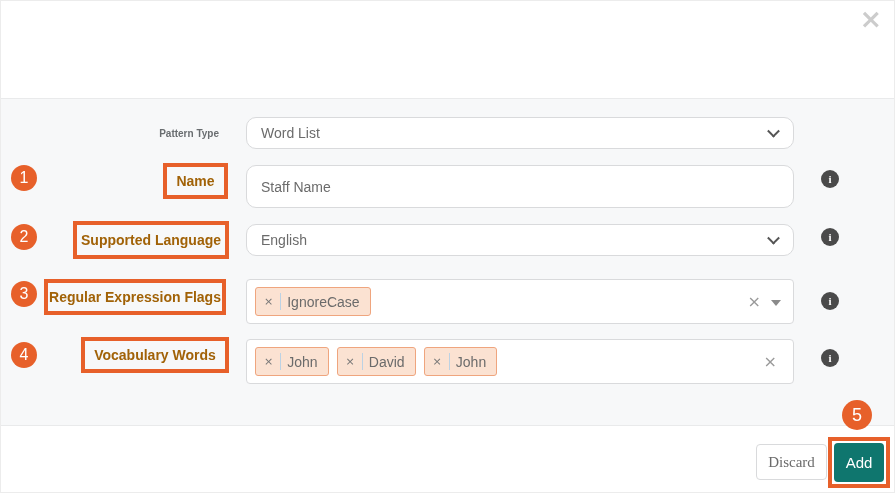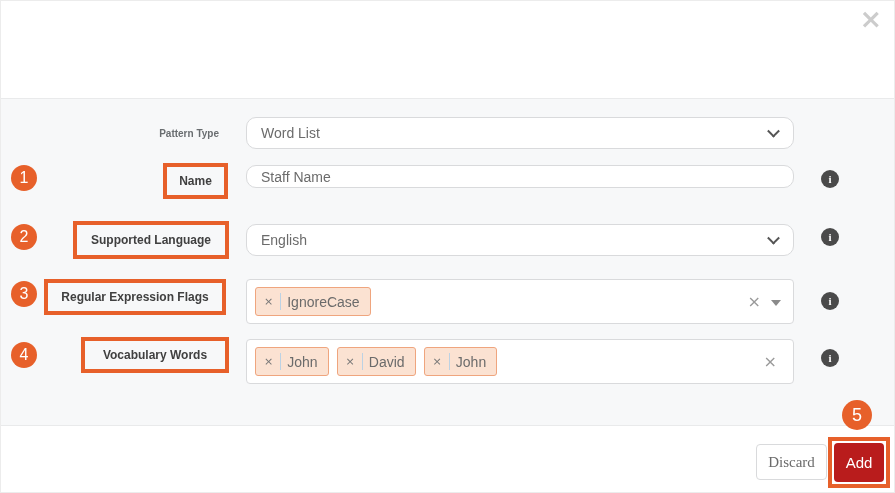--- a/index.html
+++ b/index.html
@@ -39,21 +39,21 @@
   .plain-label {
     position:absolute; left:0; width:218px; height:32px;
     display:flex; align-items:center; justify-content:flex-end;
     font-size:10px; font-weight:bold; color:#696d70;
   }
 
   .boxed-label {
     position:absolute;
     border:4px solid #e7602a;
     display:flex; align-items:center; justify-content:center;
-    font-size:12px; font-weight:bold; color:#404040;
+    font-size:14px; font-weight:bold; color:#a16207;
     background:transparent;
   }
 
   .badge {
     position:absolute; width:26px; height:26px; border-radius:50%;
     background:#e7602a; color:#ffffff;
     display:flex; align-items:center; justify-content:center;
     font-size:16px;
   }
   .badge-lg { width:30px; height:30px; font-size:18px; }
@@ -129,21 +129,21 @@
     cursor:pointer;
     font-family:Liberation Serif, serif;
   }
   .add-outline {
     position:absolute; left:827px; top:11px; width:62px; height:51px;
     border:4px solid #e7602a;
     display:flex; align-items:center; justify-content:center;
   }
   .add-btn {
     width:50px; height:39px;
-    background:#b91c1c; border:none; border-radius:4px;
+    background:#0f766e; border:none; border-radius:4px;
     color:#ffffff; font-size:15px;
     display:flex; align-items:center; justify-content:center;
     cursor:pointer;
   }
   .badge-5 { left:841px; top:399px; z-index:5; }
 </style>
 </head>
 <body>
 
 <div class="modal">
@@ -153,21 +153,21 @@
   <div class="form-band">
 
     <div class="plain-label" style="top:18px;">Pattern Type</div>
     <div class="field field-h32" style="top:18px;">
       <span>Word List</span>
       <span class="chevron"></span>
     </div>
 
     <div class="badge" style="left:10px; top:66px;">1</div>
     <div class="boxed-label" style="left:162px; top:64px; width:65px; height:36px;">Name</div>
-    <div class="field field-h32" style="top:66px; height:23px;">
+    <div class="field field-h32" style="top:66px; height:43px;">
       <span>Staff Name</span>
     </div>
     <i class="info-icon" style="top:71px;">i</i>
 
     <div class="badge" style="left:10px; top:125px;">2</div>
     <div class="boxed-label" style="left:72px; top:122px; width:156px; height:38px;">Supported Language</div>
     <div class="field field-h32" style="top:125px;">
       <span>English</span>
       <span class="chevron"></span>
     </div>

